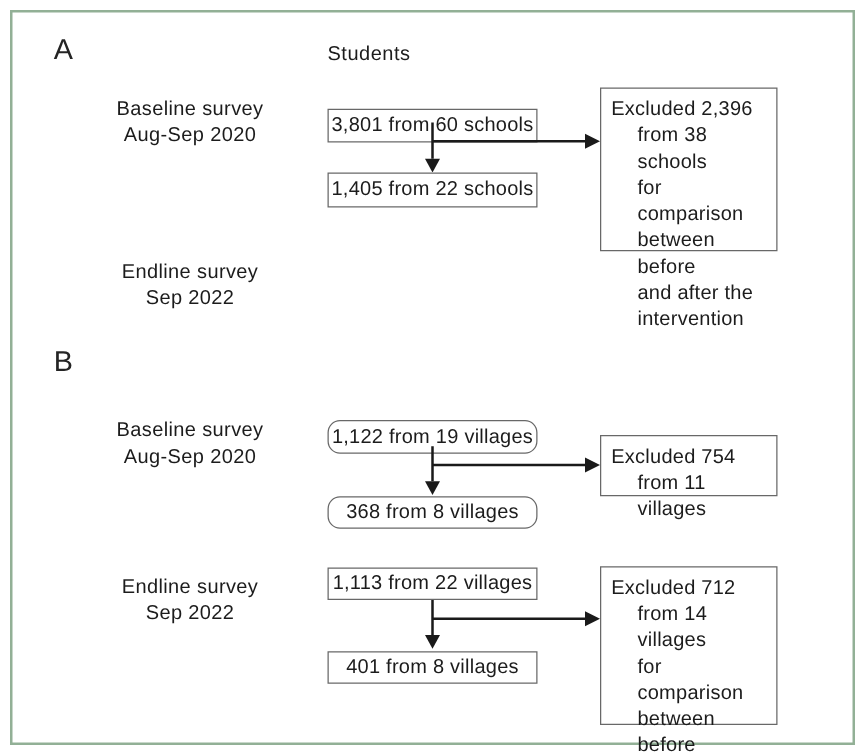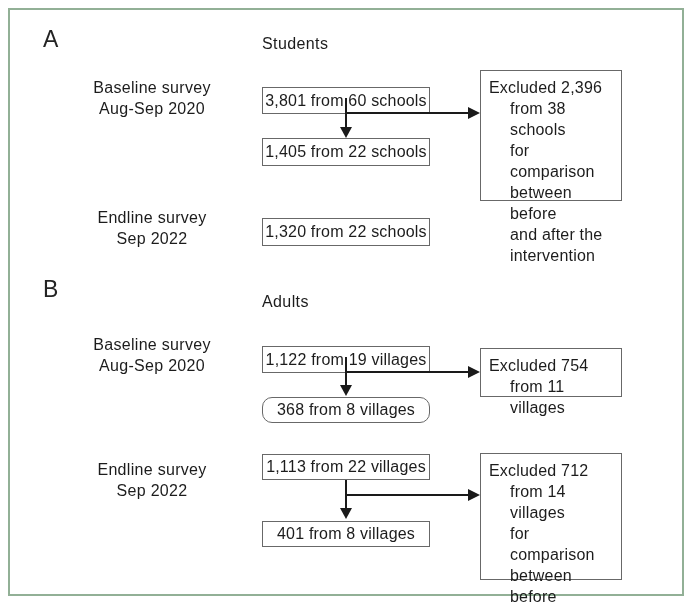--- a/index.html
+++ b/index.html
@@ -103,30 +103,28 @@
     <div class="excl-detail">from 38 schools
 for comparison
 between before
 and after the
 intervention</div>
   </div>
 
   <div class="stage-label" style="top:207px;">Endline survey
 Sep 2022</div>
 
-  <div class="flow-box" style="top:218px;height:28px;">1,320 from 22 schools</div>
 
   <div class="panel-letter" style="left:43px;top:276px;">B</div>
 
-  <div class="panel-title" style="top:293px;">Adults</div>
 
   <div class="stage-label" style="top:334px;">Baseline survey
 Aug-Sep 2020</div>
 
-  <div class="flow-box" style="top:346px;height:27px;">1,122 from 19 villages</div>
+  <div class="flow-box" style="top:336px;height:27px;border-radius:10px;">1,122 from 19 villages</div>
 
   <div class="vline" style="left:345px;top:357px;height:28px;"></div>
   <div class="arrow-down" style="left:340px;top:385px;"></div>
   <div class="hline" style="left:346px;top:371px;width:122px;"></div>
   <div class="arrow-right" style="left:468px;top:366px;"></div>
 
   <div class="excl-box" style="top:348px;height:49px;">
     <div>Excluded 754</div>
     <div class="excl-detail">from 11 villages</div>
   </div>

